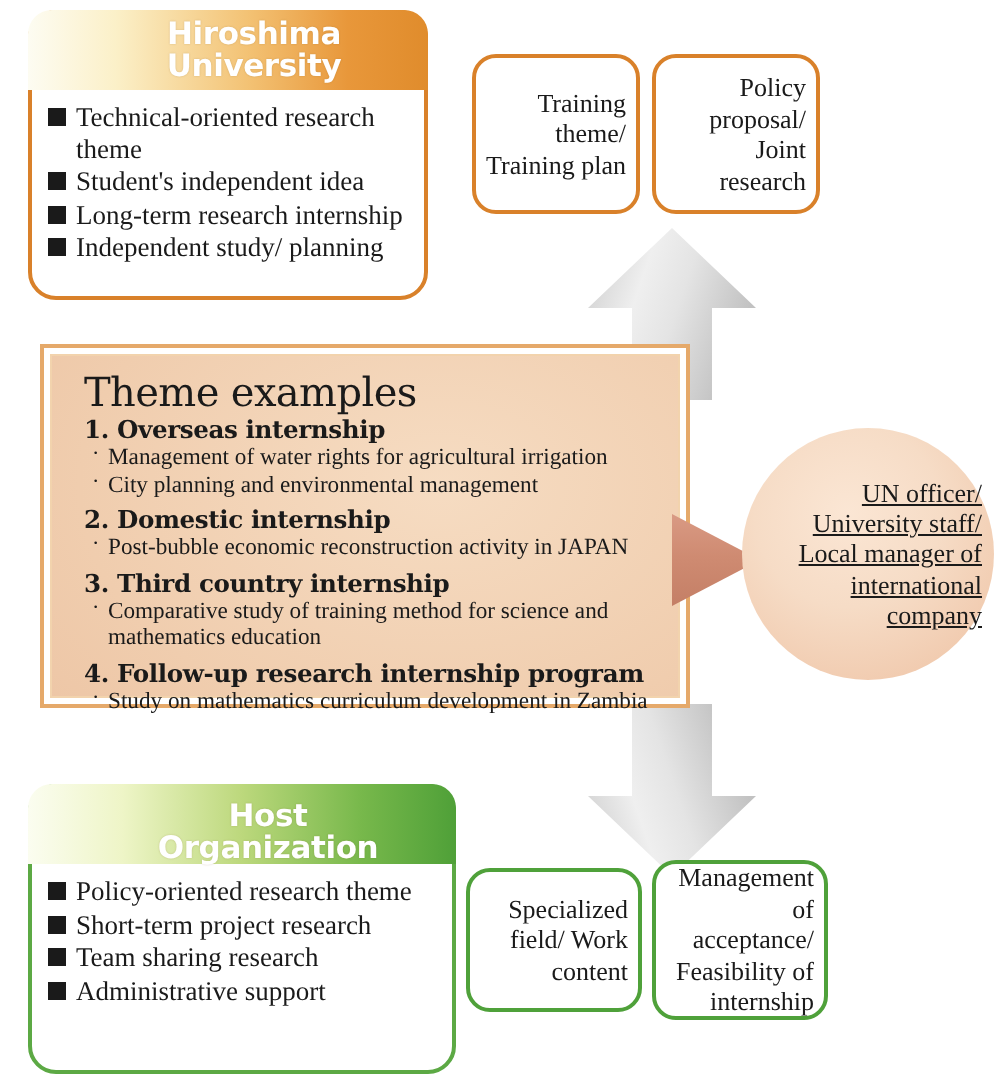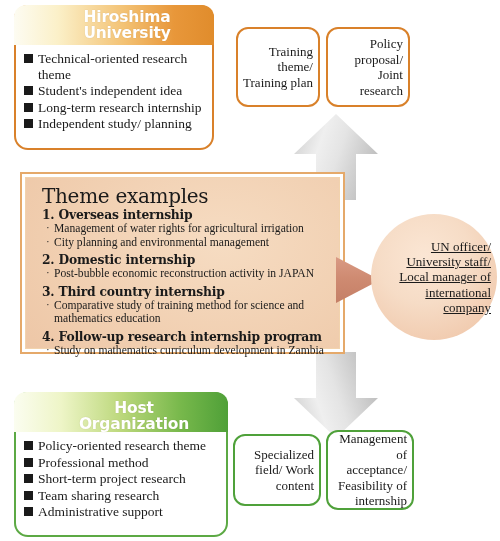--- a/index.html
+++ b/index.html
@@ -175,21 +175,21 @@
 
   <div id="panel-host" class="org-panel green">
     <div class="org-header green">
       <div class="org-title">
         <span>Host</span><br>
         <span>Organization</span>
       </div>
     </div>
     <ul class="org-list">
       <li><span class="sq"></span><span>Policy-oriented research theme</span></li>
-      <li><span class="sq"></span><span>Professional method</span></li>
+      <li><span class="sq"></span></li>
       <li><span class="sq"></span><span>Short-term project research</span></li>
       <li><span class="sq"></span><span>Team sharing research</span></li>
       <li><span class="sq"></span><span>Administrative support</span></li>
     </ul>
   </div>
 
   <div id="box-training" class="mini-box">
     <span>Training theme/ Training plan</span>
   </div>
   <div id="box-policy" class="mini-box">

